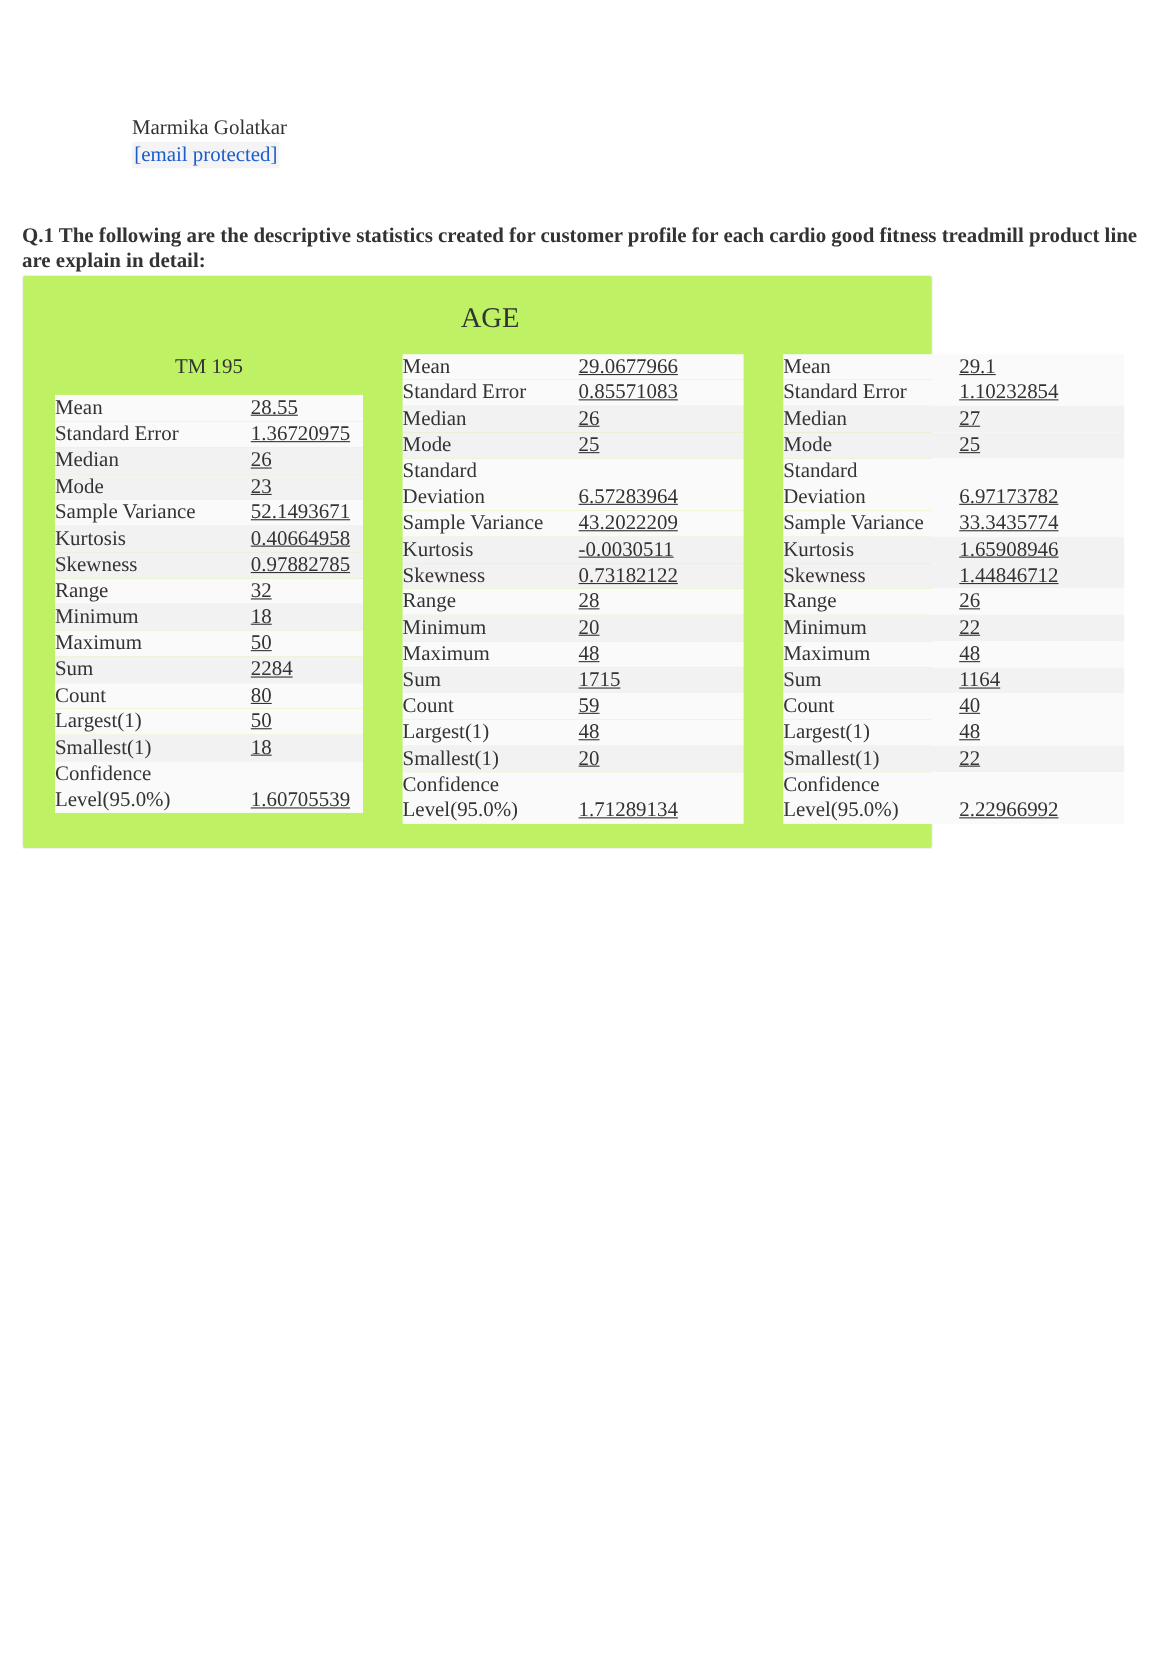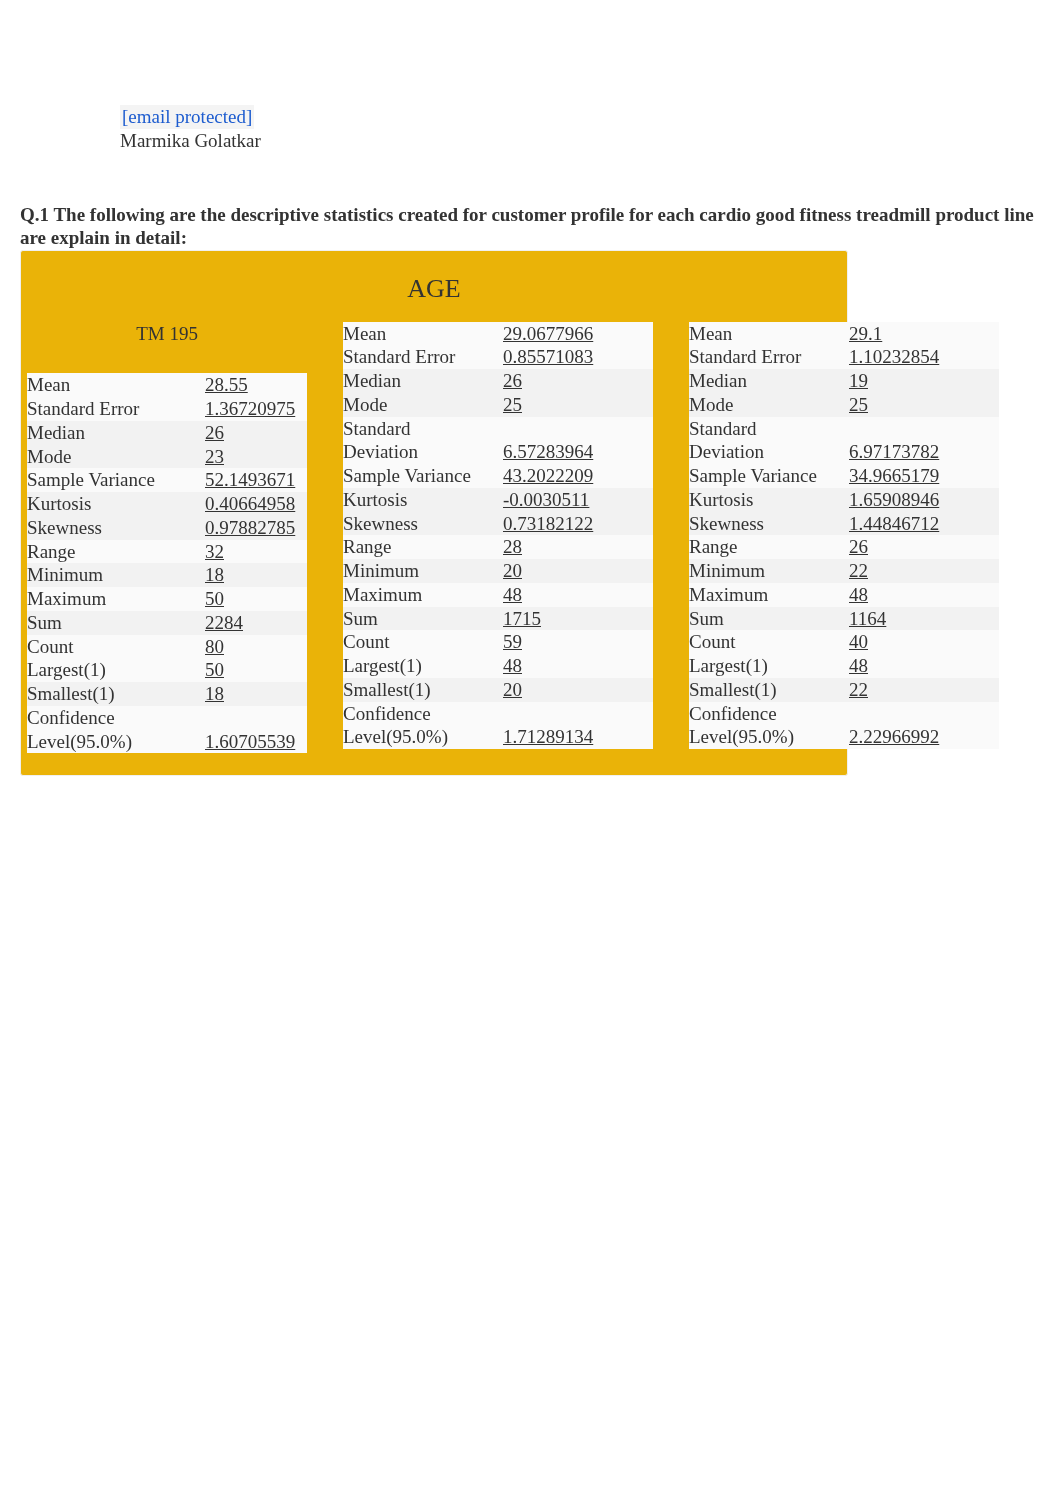--- a/index.html
+++ b/index.html
@@ -25,47 +25,48 @@
   .email-link {
     color: #1d5ccf;
     background: #f4f4f4;
     display: inline-block;
     padding: 0 2px;
   }
   .question {
     font-weight: bold;
   }
   .stats-area {
-    background: #eab308;
+    background: #bef264;
     border: 1px solid #f0f0f0;
     border-radius: 3px;
     padding-top: 22px;
     padding-bottom: 22px;
     width: 828px;
+    padding-left: 23px;
   }
   .stats-title {
     text-align: center;
     font-size: 26px;
     color: #333333;
     margin-bottom: 16px;
   }
   .columns {
     display: flex;
     gap: 36px;
     padding: 0 6px 0 6px;
   }
   .stat-col {
     flex: 0 0 auto;
   }
   .stat-col.c195 { width: 280px; }
   .stat-col.c498 { width: 310px; }
   .stat-col.c798 { width: 310px; }
   .col-header {
     text-align: center;
-    margin-bottom: 28px;
+    margin-bottom: 14px;
   }
   .stat-row {
     display: flex;
     align-items: flex-end;
   }
   .stat-label {
     flex: 0 0 auto;
   }
   .stat-value {
     flex: 0 0 auto;
@@ -80,22 +81,22 @@
   .c798 .stat-value { width: 120px; }
   .row-shade-a { background: #f2f2f2; }
   .row-shade-b { background: #fafafa; }
 </style>
 </head>
 <body>
 
 <div class="page">
 
   <div class="author-block">
+    <div>Marmika Golatkar</div>
     <div><span class="email-link">[email protected]</span></div>
-    <div>Marmika Golatkar</div>
   </div>
 
   <div class="question">Q.1 The following are the descriptive statistics created for customer profile for each cardio good fitness treadmill product line are explain in detail:</div>
 
   <div class="stats-area">
     <div class="stats-title">AGE</div>
     <div class="columns" id="columns-container">
         <div class="stat-col c195">
           <div class="col-header">TM 195</div>
           <div class="stat-row row-shade-b">
@@ -235,36 +236,36 @@
           <div class="stat-row row-shade-b">
             <div class="stat-label">Mean</div>
             <div class="stat-value">29.1</div>
           </div>
           <div class="stat-row row-shade-b">
             <div class="stat-label">Standard Error</div>
             <div class="stat-value">1.10232854</div>
           </div>
           <div class="stat-row row-shade-a">
             <div class="stat-label">Median</div>
-            <div class="stat-value">19</div>
+            <div class="stat-value">27</div>
           </div>
           <div class="stat-row row-shade-a">
             <div class="stat-label">Mode</div>
             <div class="stat-value">25</div>
           </div>
           <div class="stat-row row-shade-b">
             <div class="stat-label">
               <div>Standard</div>
               <div>Deviation</div>
             </div>
             <div class="stat-value">6.97173782</div>
           </div>
           <div class="stat-row row-shade-b">
             <div class="stat-label">Sample Variance</div>
-            <div class="stat-value">34.9665179</div>
+            <div class="stat-value">33.3435774</div>
           </div>
           <div class="stat-row row-shade-a">
             <div class="stat-label">Kurtosis</div>
             <div class="stat-value">1.65908946</div>
           </div>
           <div class="stat-row row-shade-a">
             <div class="stat-label">Skewness</div>
             <div class="stat-value">1.44846712</div>
           </div>
           <div class="stat-row row-shade-b">

